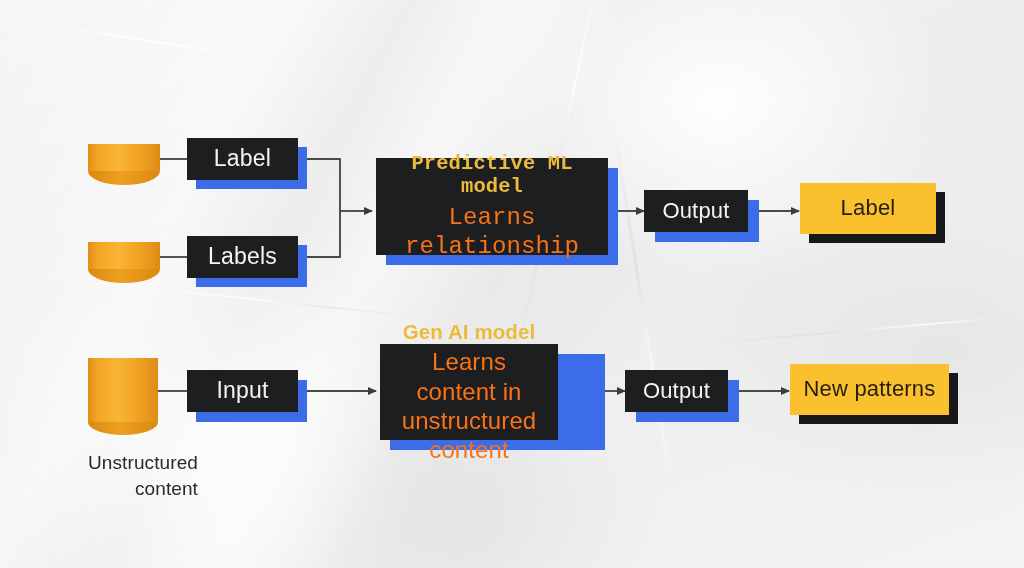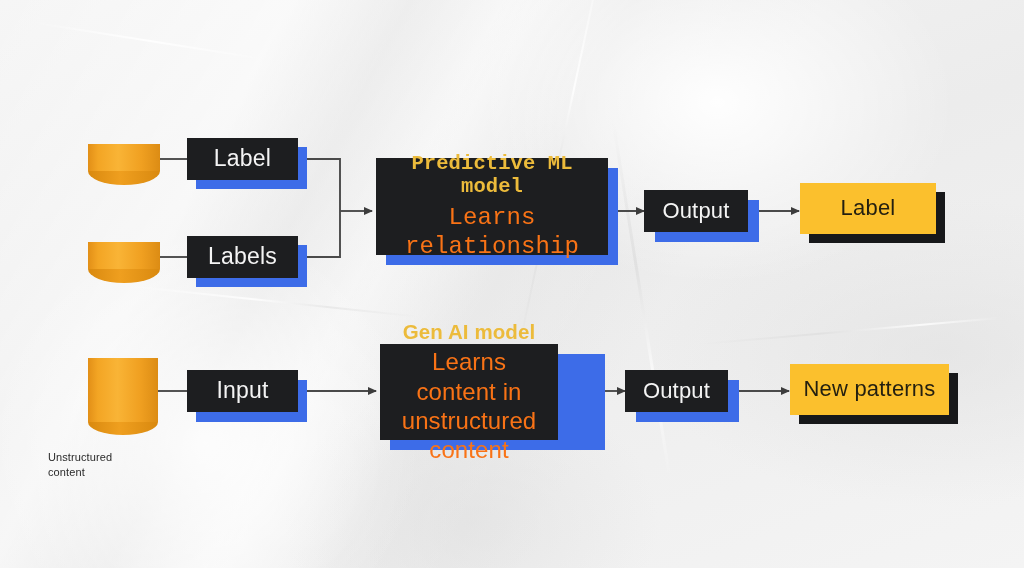--- a/index.html
+++ b/index.html
@@ -105,22 +105,22 @@
   .cyl-bottom {
     position: absolute;
     left: 0;
     width: 100%;
     border-radius: 50%;
     background: linear-gradient(to right, #d9890f 0%, #ef9f1f 45%, #d9890f 100%);
   }
 
   .caption {
     position: absolute;
-    text-align: left;
-    font-size: 11px;
+    text-align: right;
+    font-size: 19px;
     color: #2a2a2a;
     line-height: 1.35;
     letter-spacing: 0.1px;
   }
 
   svg.wires {
     position: absolute;
     left: 0;
     top: 0;
     width: 1024px;

